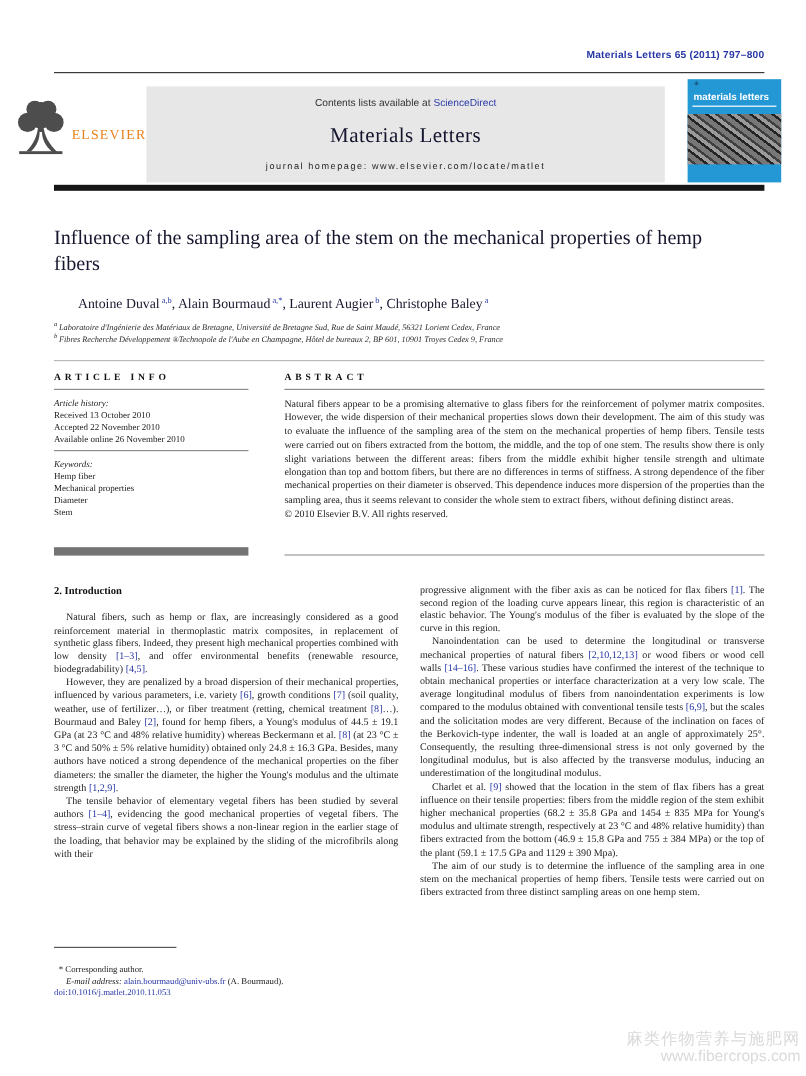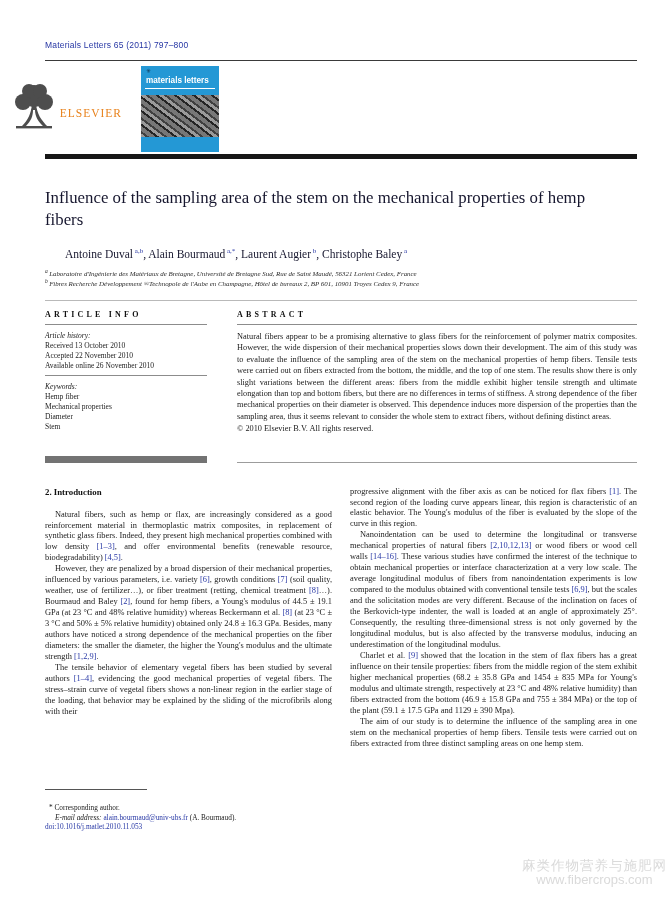--- a/index.html
+++ b/index.html
@@ -6,23 +6,23 @@
   html,body { background:#9a9a9a; }
   .page {
     position:relative; width:672px; height:897px; margin:0 auto;
     background:#ffffff; overflow:hidden;
     font-family:"Liberation Serif", serif; color:#1b1b1b;
   }
   .content { position:absolute; left:45px; top:0; width:592px; }
 
   
   .citation {
-    text-align:left; margin-top:40px;
+    text-align:right; margin-top:40px;
     font-family:"Liberation Sans", sans-serif;
-    font-size:8.5px; color:#2636a4; letter-spacing:.2px;
+    font-size:8.5px; color:#2636a4; letter-spacing:.2px;font-weight:bold;
   }
   .rule-top { border-top:1px solid #3a3a3a; margin-top:10px; }
 
   
   .banner { display:flex; align-items:flex-end; margin-top:5px; height:86px; }
   .logo { width:77px; height:80px; display:flex; flex-direction:row; align-items:center; justify-content:flex-end; }
   .logo-text { font-family:"Liberation Serif", serif; font-size:11.5px; color:#e8821c; letter-spacing:1px; margin-top:1px; }
   .banner-mid {
     flex:0 0 432px; height:80px; background:#e7e7e7;
     display:flex; flex-direction:column; align-items:center; justify-content:space-between;
@@ -79,21 +79,21 @@
   .footnote { position:absolute; left:45px; top:789px; width:300px; font-size:7.3px; line-height:9.6px; }
   .foot-rule { width:102px; border-top:1px solid #555; margin-bottom:4px; }
   .foot-corr { padding-left:4px;margin-top:13px; }
   .foot-email { padding-left:10px; }
   .it { font-style:italic; }
   .blue-link { color:#2636a4; text-decoration:none; cursor:pointer; }
   .issn { margin-top:8px; }
 
   
   .watermark {
-    position:absolute; right:5px; bottom:10px; text-align:center;
+    position:absolute; right:5px; bottom:10px; text-align:right;
     font-family:"Liberation Sans", sans-serif; color:#dadada; line-height:14px;
   }
   .watermark .wm1 { font-size:13.5px; letter-spacing:1px; }
   .watermark .wm2 { font-size:13px; }
 
   sup { vertical-align:super; }
 </style>
 </head>
 <body>
 
@@ -114,20 +114,27 @@
               <circle cx="21" cy="9" r="7"></circle>
               <circle cx="32" cy="9" r="7"></circle>
               <path d="M24 22 C23 32 20 38 14 44 L18 44 C23 39 25 34 25 28 L27 28 C27 34 30 40 36 45 L40 45 C33 38 29 32 28 22 Z"></path>
               <rect x="8" y="44" width="36" height="2.4"></rect>
             </g>
           </svg>
         </span>
         <div class="logo-text">ELSEVIER</div>
       </div>
 
+      <div class="banner-mid">
+        <div class="contents-line">
+          <span>Contents lists available at </span><span class="sd-link">ScienceDirect</span>
+        </div>
+        <div class="journal-title">Materials Letters</div>
+        <div class="homepage">journal homepage: www.elsevier.com/locate/matlet</div>
+      </div>
 
       <div class="cover">
         <div class="cover-mark">✳</div>
         <div class="cover-title">materials letters</div>
         <div class="cover-line"></div>
         <div class="cover-image"></div>
       </div>
     </div>
 
     <div class="thick-bar"></div>

